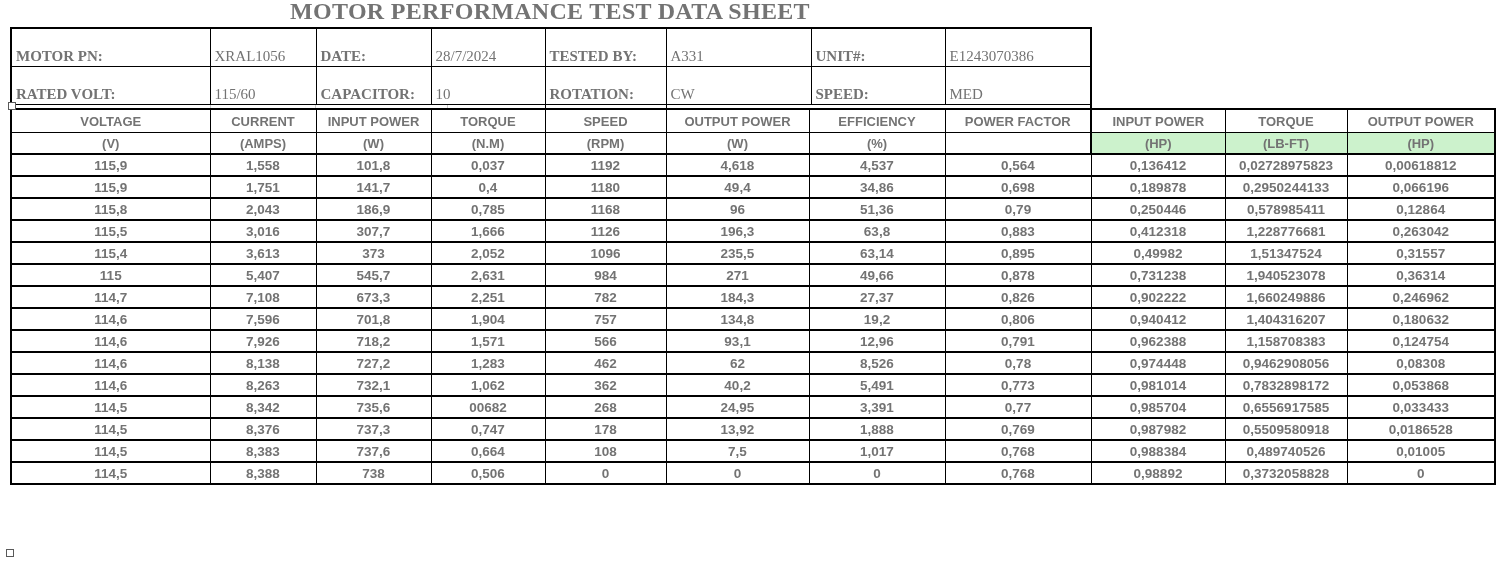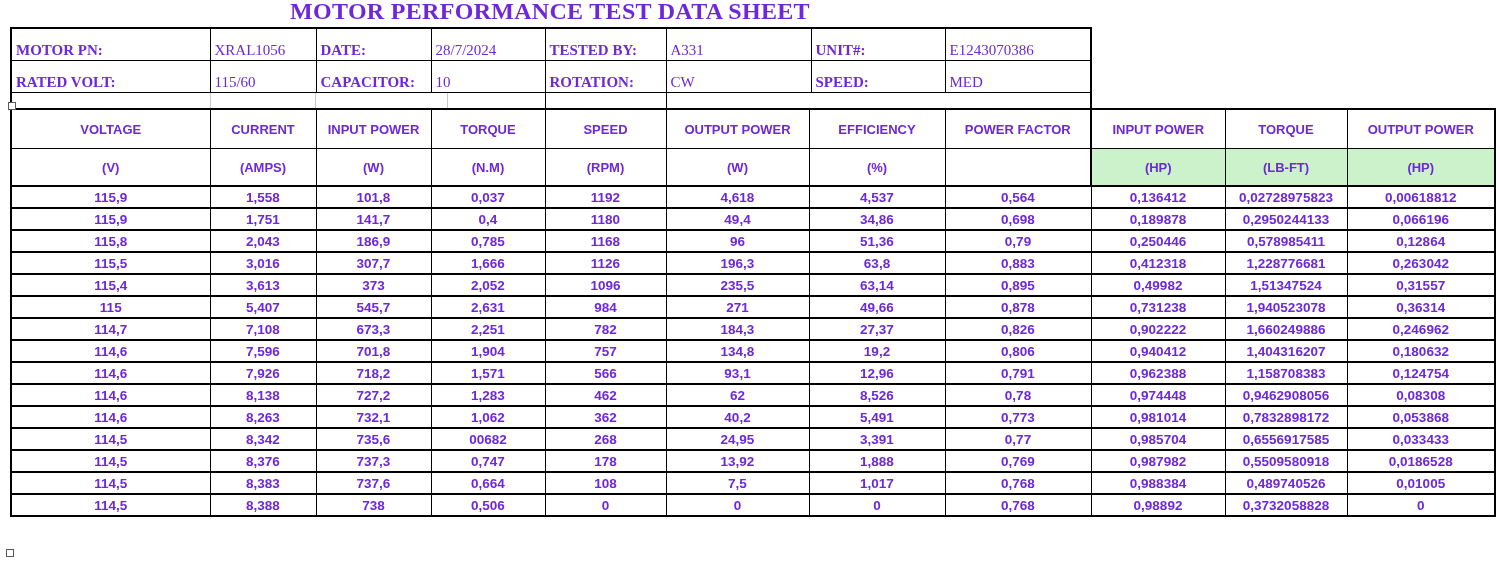--- a/index.html
+++ b/index.html
@@ -1,37 +1,37 @@
 <!DOCTYPE html>
 <html><head>
 <meta charset="utf-8">
 <style>
   html,body{margin:0;padding:0;background:#fff;}
   .canvas{position:relative;width:1500px;height:562px;background:#ffffff;overflow:hidden;
-          font-family:"Liberation Sans",sans-serif;color:#6d28d9;}
+          font-family:"Liberation Sans",sans-serif;color:#737373;}
   .title{position:absolute;top:-2px;left:10px;width:1080px;text-align:center;
          font-family:"Liberation Serif",serif;font-weight:700;font-size:24px;letter-spacing:.3px;
          white-space:nowrap;}
   table{border-collapse:collapse;table-layout:fixed;position:absolute;background:#fff;}
   td,th{overflow:hidden;white-space:nowrap;vertical-align:middle;}
 
   
   .info{left:10px;top:27px;width:1080px;border:2px solid #000;
         font-family:"Liberation Serif",serif;font-size:15px;}
-  .info td{border:1px solid #000;height:19px;padding:12px 2px 0 4px;text-align:left;}
+  .info td{border:1px solid #000;height:19px;padding:18px 2px 0 4px;text-align:left;}
   .info .lbl{font-weight:700;}
   .info td.r3a{position:relative;}
   .info td.r3c{position:relative;}
   .gl{position:absolute;top:0;bottom:0;width:1px;background:#c9c9c9;}
   .r3val{position:absolute;left:308px;top:12px;bottom:0;display:flex;align-items:center;}
   .bl2{border-left:2px solid #000 !important;}
 
   
   .main{left:10px;top:108px;width:1484px;border:2px solid #000;text-align:center;}
-  .main th{border:1px solid #000;font-weight:700;font-size:13px;height:22px;padding:8px 2px;}
+  .main th{border:1px solid #000;font-weight:700;font-size:13px;height:22px;padding:0 2px;}
   .main tr.units th{height:20px;border-bottom:2px solid #000;}
   .main td{border:1px solid #000;border-top-width:2px;border-bottom-width:2px;
            font-weight:700;font-size:13.5px;height:20px;padding:0 2px;}
 
   .handle{position:absolute;width:6px;height:6px;background:#fff;border:1px solid #595959;z-index:5;}
 </style>
 </head>
 <body>
 
 <div class="canvas">

